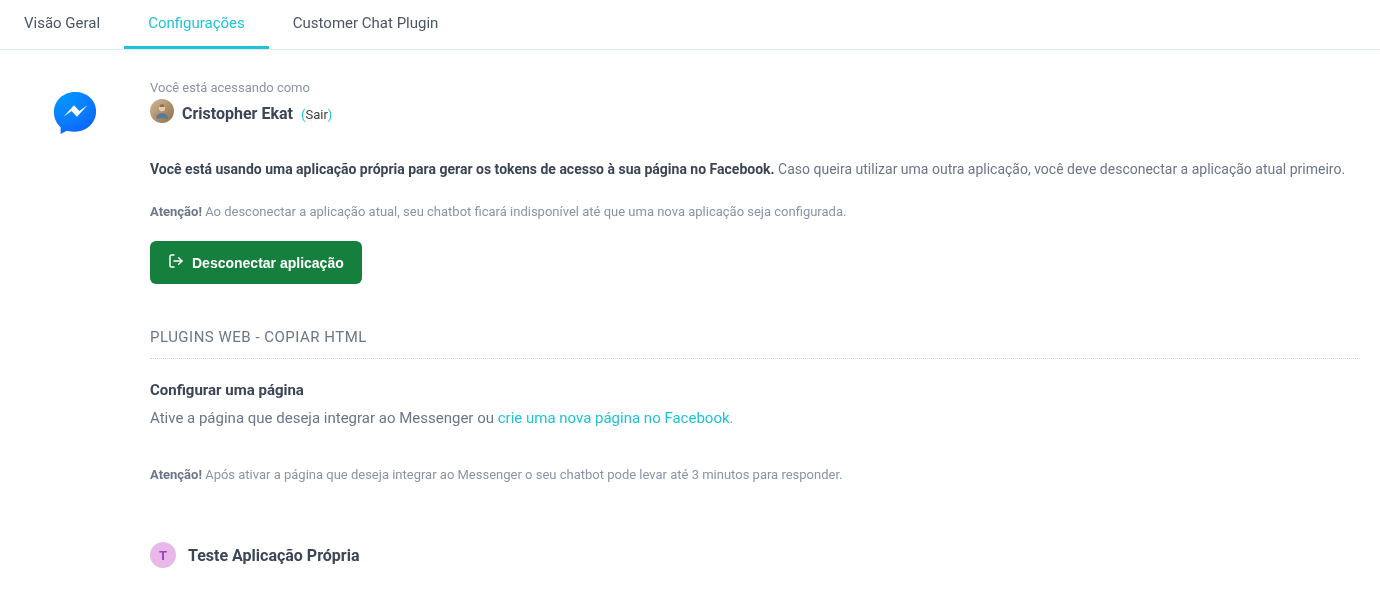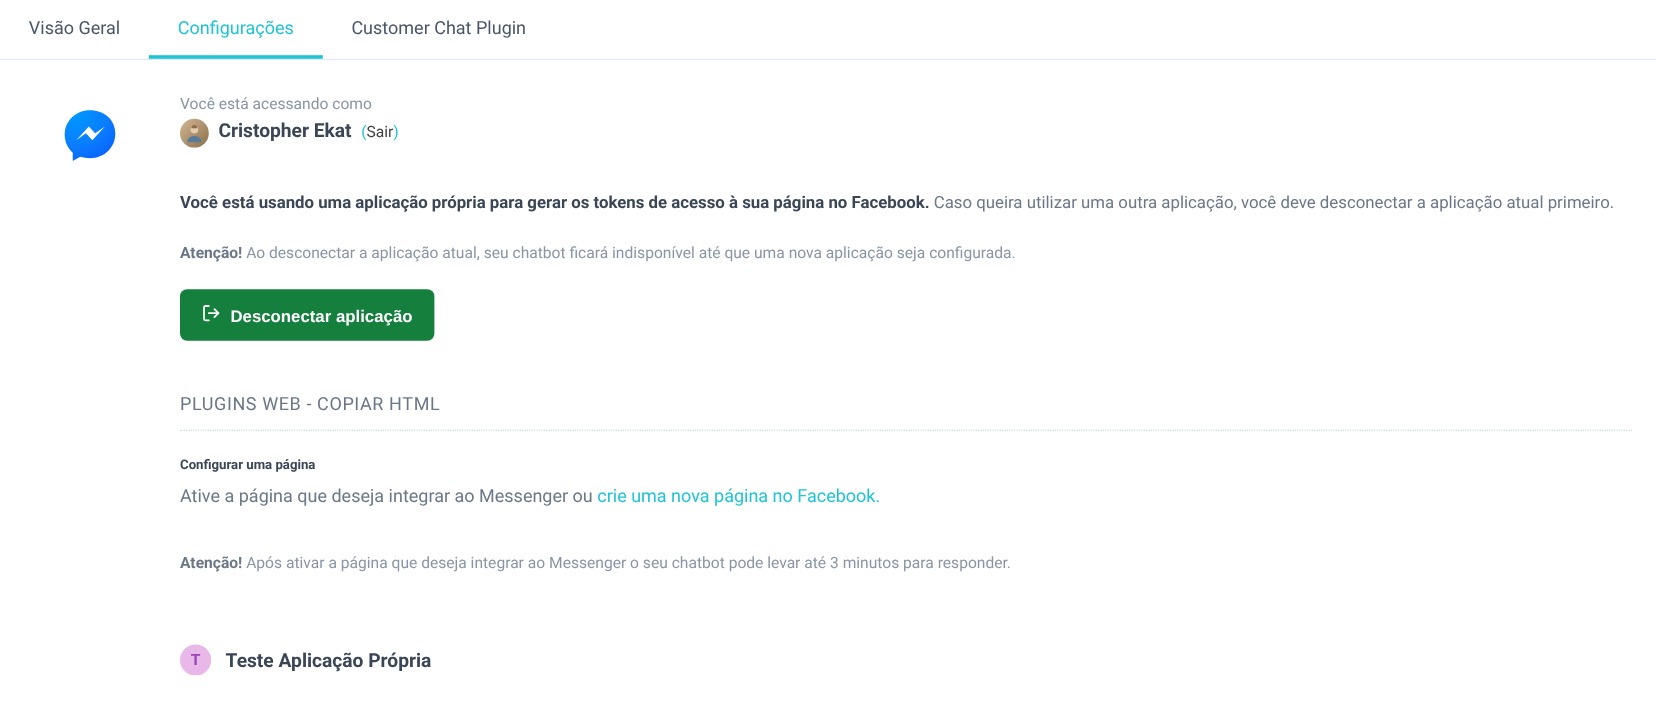--- a/index.html
+++ b/index.html
@@ -47,21 +47,21 @@
       flex: 1;
       padding-right: 20px;
     }
     .accessing-as {
       font-size: 13px;
       color: #8a94a6;
       margin-bottom: 4px;
     }
     .user-row {
       display: flex;
-      align-items: flex-start;
+      align-items: flex-end;
       gap: 8px;
       margin-bottom: 36px;
     }
     .avatar {
       width: 24px;
       height: 24px;
       border-radius: 50%;
       background: linear-gradient(135deg, #d4b896 0%, #8b6f47 100%);
       display: flex;
       align-items: center;
@@ -124,21 +124,21 @@
     }
     .section-title {
       font-size: 15px;
       color: #6b7688;
       letter-spacing: 0.5px;
       padding-bottom: 12px;
       border-bottom: 1px dotted #cbd5e0;
       margin-bottom: 22px;
     }
     .config-title {
-      font-size: 11px;
+      font-size: 15px;
       font-weight: 700;
       color: #3a4556;
       margin-bottom: 10px;
     }
     .config-desc {
       font-size: 15px;
       color: #6b7688;
       margin-bottom: 40px;
     }
     .config-desc a {

